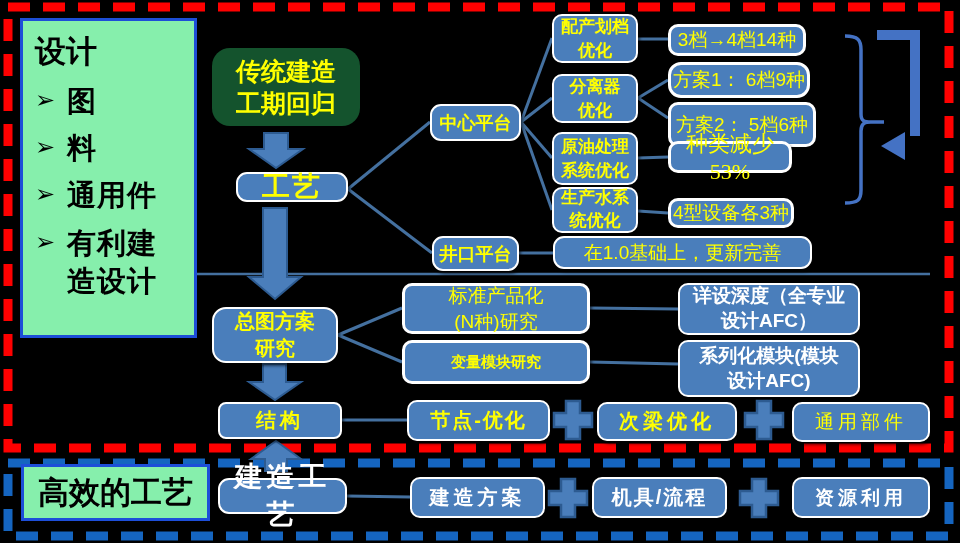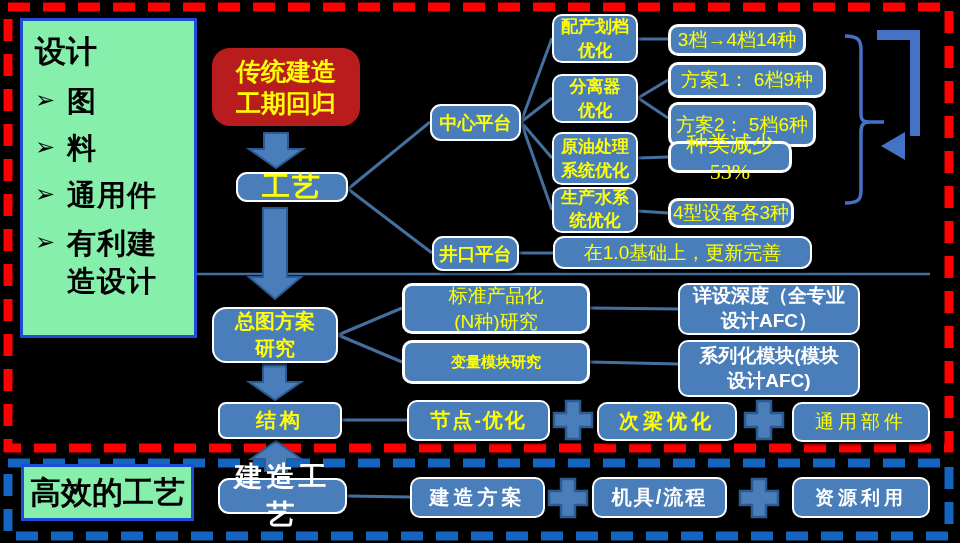--- a/index.html
+++ b/index.html
@@ -13,32 +13,32 @@
   .panel{
     position:absolute;background:#86efac;border:3px solid #1d4ed8;
     color:#000;z-index:2;box-sizing:border-box;
   }
   .panel-design{left:20px;top:18px;width:177px;height:320px;padding:10px 10px 0 12px;}
   .panel-title{font-size:31px;font-weight:bold;line-height:1.35;}
   .side-item{display:flex;align-items:flex-start;margin-top:9px;font-weight:bold;}
   .bullet{font-size:24px;line-height:1.5;margin-right:12px;flex:0 0 auto;}
   .side-item-text{font-size:29px;line-height:1.32;width:96px;letter-spacing:1px;}
   .panel-process{
-    left:21px;top:464px;width:173px;height:57px;display:flex;
+    left:21px;top:464px;width:189px;height:57px;display:flex;
     align-items:center;justify-content:center;font-size:31px;font-weight:bold;
   }
   
   .node{
     position:absolute;z-index:2;box-sizing:border-box;
     background:#4a7ebb;border:2px solid #fff;border-radius:8px;
     display:flex;align-items:center;justify-content:center;
     text-align:center;white-space:pre-line;
     color:#ffff00;box-shadow:2px 3px 3px rgba(0,0,0,.55);
   }
-  .navy{background:#b91c1c;border:none;border-radius:18px;font-size:25px;font-weight:bold;line-height:1.3;}
+  .navy{background:#14532d;border:none;border-radius:18px;font-size:25px;font-weight:bold;line-height:1.3;}
   .wht{color:#fff;}
   .b{font-weight:bold;}
   .r10{border-radius:10px;}
   .r5{border-radius:11px;}
   .bd3{border-width:3px;}
   .ls2{letter-spacing:2px;}
   .ls4{letter-spacing:4px;}
   .plus{position:absolute;z-index:2;width:42px;height:42px;}
 </style>
 </head>
@@ -119,21 +119,21 @@
   <div class="node b r10" style="left:552px;top:14px;width:86px;height:49px;font-size:17px;line-height:1.4;">配产划档
 优化</div>
   <div class="node b r10" style="left:552px;top:74px;width:86px;height:49px;font-size:17px;line-height:1.4;">分离器
 优化</div>
   <div class="node b r10" style="left:552px;top:132px;width:86px;height:53px;font-size:17px;line-height:1.4;">原油处理
 系统优化</div>
   <div class="node b r10" style="left:552px;top:187px;width:86px;height:46px;font-size:17px;line-height:1.35;">生产水系
 统优化</div>
 
   <div class="node r10 bd3" style="left:668px;top:24px;width:138px;height:32px;font-size:19px;">3档→4档14种</div>
-  <div class="node r10 bd3" style="left:668px;top:62px;width:158px;height:36px;font-size:19px;">方案1： 6档9种</div>
+  <div class="node r10 bd3" style="left:668px;top:62px;width:142px;height:36px;font-size:19px;border-radius:13px;">方案1： 6档9种</div>
   <div class="node r10 bd3" style="left:668px;top:102px;width:148px;height:45px;font-size:19px;">方案2： 5档6种</div>
   <div class="node r10 bd3" style="left:668px;top:141px;width:124px;height:32px;font-size:22px;font-family:Liberation Serif, serif;">种类减少53%</div>
   <div class="node r10 bd3" style="left:668px;top:198px;width:126px;height:30px;font-size:19px;">4型设备各3种</div>
 
   <div class="node r5" style="left:553px;top:236px;width:259px;height:33px;font-size:19px;">在1.0基础上，更新完善</div>
 
   <div class="node b" style="left:212px;top:307px;width:126px;height:56px;font-size:20px;line-height:1.35;border-radius:14px;">总图方案
 研究</div>
 
   <div class="node r10 bd3" style="left:402px;top:283px;width:188px;height:51px;font-size:19px;line-height:1.35;">标准产品化

